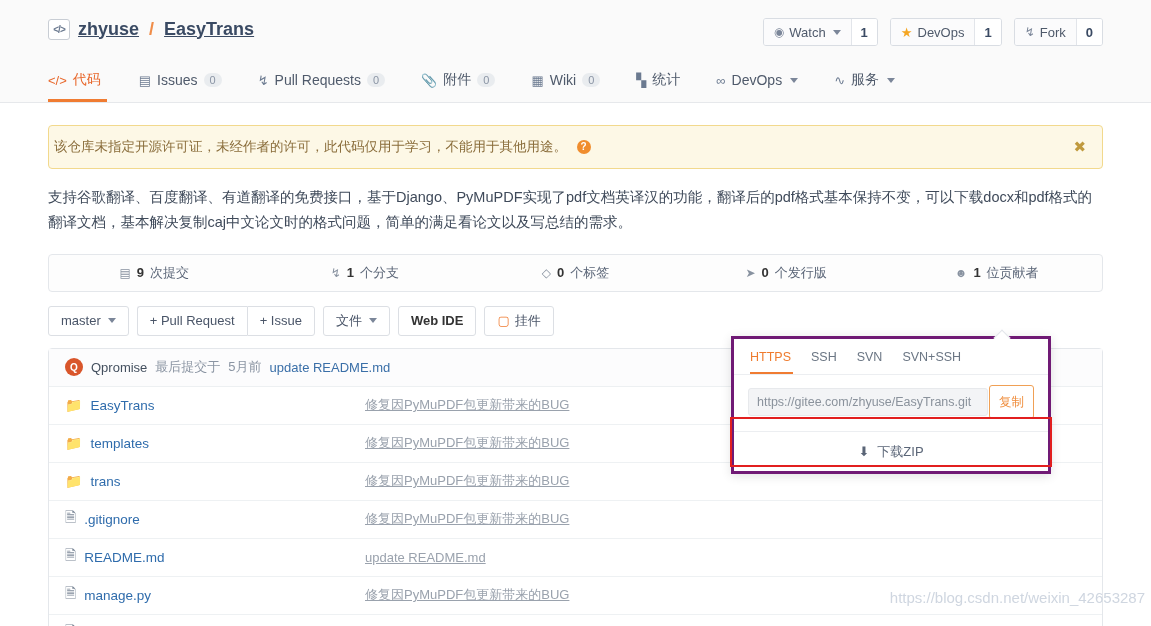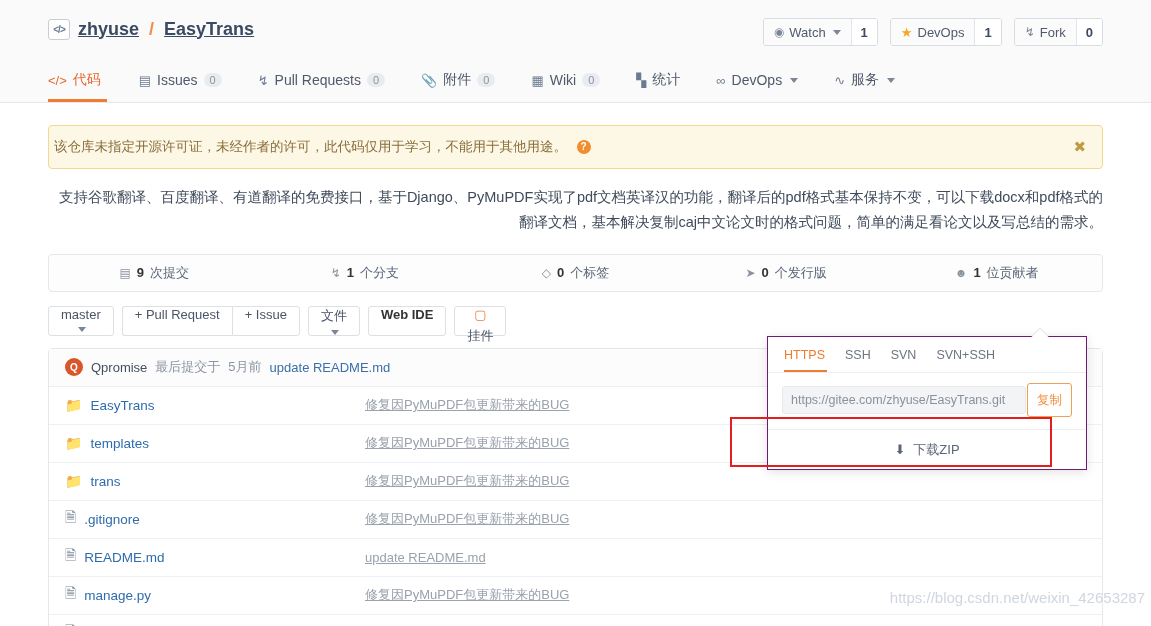--- a/index.html
+++ b/index.html
@@ -113,21 +113,20 @@
   .alert-close {
     position: absolute; right: 16px; top: 50%;
     transform: translateY(-50%);
     color: #c09a3e; font-size: 15px; font-weight: bold; cursor: pointer;
   }
 
   .repo-desc {
     margin-top: 16px;
     font-size: 14.5px; line-height: 1.75;
     color: #3f4a5a;
-    text-align: right;
   }
 
   
   .stats-bar {
     margin-top: 18px;
     border: 1px solid #e4e7eb; border-radius: 4px;
     background: #fdfdfd;
     height: 38px;
     display: flex; align-items: center;
   }
@@ -141,21 +140,21 @@
   
   .toolbar {
     margin-top: 14px;
     display: flex; align-items: center; gap: 8px;
     position: relative;
   }
   .tb-btn {
     height: 30px; border: 1px solid #dcdfe4; border-radius: 3px;
     background: #fff; padding: 0 12px;
     display: flex; align-items: center; gap: 5px;
-    font-size: 13px; color: #4a5568; cursor: pointer; flex-direction: column;
+    font-size: 13px; color: #4a5568; cursor: pointer;
   }
   .tb-group { display: flex; }
   .tb-group .tb-btn { border-radius: 0; border-right-width: 0; }
   .tb-group .tb-btn:first-child { border-radius: 3px 0 0 3px; }
   .tb-group .tb-btn:last-child { border-radius: 0 3px 3px 0; border-right-width: 1px; }
   .tb-btn.bold { font-weight: bold; color: #333; }
   .bookmark-ico { color: #f07c32; font-size: 13px; }
   .clone-btn {
     position: absolute; right: 0; top: 0;
     height: 30px; background: #f08931; border: 1px solid #ed8226;
@@ -196,24 +195,24 @@
   .file-name { width: 300px; display: flex; align-items: center; gap: 8px; }
   .file-name a { color: #2f6cac; text-decoration: none; }
   .fico { color: #7e8a99; font-size: 14px; }
   .fico.folder { color: #6d7a8a; }
   .file-msg { flex: 1; color: #9aa2ad; font-size: 13px; text-decoration: underline; }
   .file-time { width: 90px; text-align: right; color: #9aa2ad; font-size: 13px; }
 
   
   .clone-popup {
     position: absolute;
-    left: 767px; top: 336px;
+    left: 731px; top: 336px;
     width: 320px;
     background: #fff;
-    border: 1px solid #701a75;
+    border: 3px solid #701a75;
     box-shadow: 0 2px 10px rgba(0,0,0,0.12);
     z-index: 50;
   }
   .popup-arrow {
     position: absolute; top: -7px; right: 40px;
     width: 12px; height: 12px; background: #fff;
     border-left: 1px solid #e2e5ea; border-top: 1px solid #e2e5ea;
     transform: rotate(45deg);
   }
   .clone-tabs {

